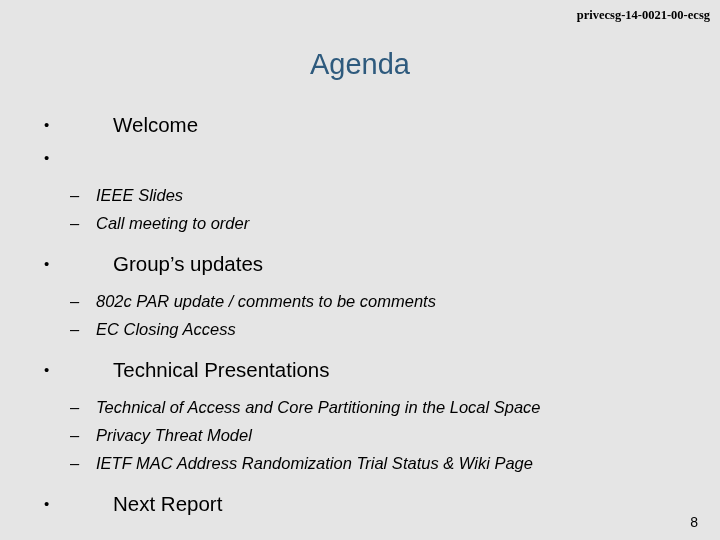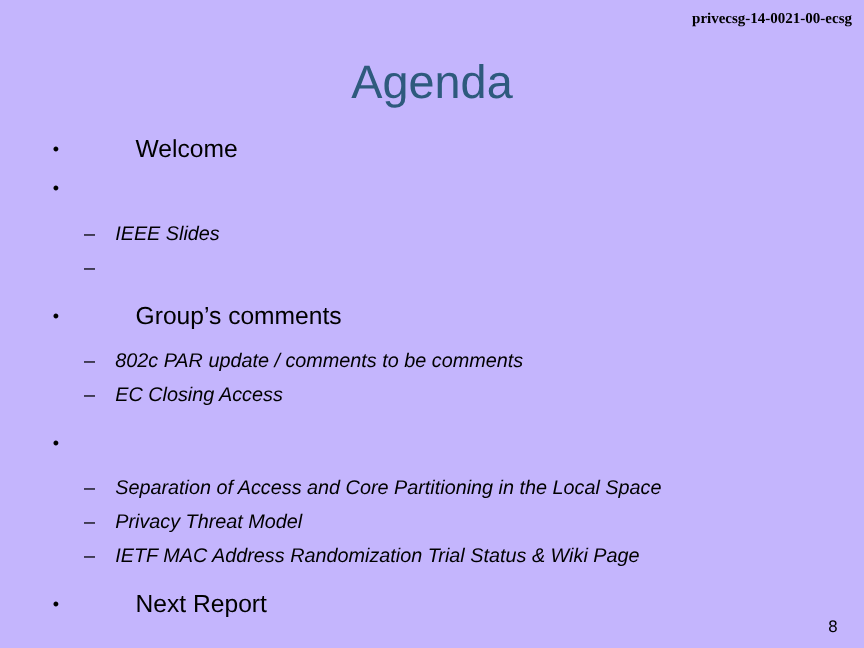--- a/index.html
+++ b/index.html
@@ -13,21 +13,21 @@
     font-family: "Liberation Sans", sans-serif;
     color: #000000;
     overflow: hidden;
     position: relative;
   }
 
   #slide {
     position: relative;
     width: 720px;
     height: 540px;
-    background: #c4b5fd;
+    background: #e5e5e5;
   }
 
   
   .slide-header {
     position: absolute;
     top: 8px;
     right: 10px;
     width: 600px;
     text-align: right;
     font-family: "Liberation Serif", serif;
@@ -38,21 +38,21 @@
     white-space: nowrap;
   }
 
   
   .slide-title {
     position: absolute;
     top: 48px;
     left: 0;
     width: 720px;
     text-align: center;
-    font-size: 39px;
+    font-size: 29px;
     font-weight: normal;
     line-height: 1.15;
     color: #2E5A7D;
   }
 
   
   .slide-body {
     position: absolute;
     top: 108px;
     left: 0;
@@ -134,43 +134,45 @@
       <div class="bullet-row lvl1">
         <span class="marker">•</span>
       </div>
       <div class="group-gap-small"></div>
       <div class="bullet-row lvl2">
         <span class="marker">–</span>
         <span class="btext">IEEE Slides</span>
       </div>
       <div class="bullet-row lvl2">
         <span class="marker">–</span>
+        <span class="btext">Call meeting to order</span>
       </div>
       <div class="group-gap-top"></div>
       <div class="bullet-row lvl1">
         <span class="marker">•</span>
-        <span class="btext">Group’s comments</span>
+        <span class="btext">Group’s updates</span>
       </div>
       <div class="group-gap-small"></div>
       <div class="bullet-row lvl2">
         <span class="marker">–</span>
         <span class="btext">802c PAR update / comments to be comments</span>
       </div>
       <div class="bullet-row lvl2">
         <span class="marker">–</span>
         <span class="btext">EC Closing Access</span>
       </div>
       <div class="group-gap-top"></div>
       <div class="bullet-row lvl1">
         <span class="marker">•</span>
+        <span class="btext">Technical Presentations</span>
       </div>
       <div class="group-gap-small"></div>
       <div class="bullet-row lvl2">
         <span class="marker">–</span>
-        <span class="btext">Separation of Access and Core Partitioning in the Local Space</span>
+        <span class="btext">Technical of Access and Core Partitioning in the Local Space</span>
       </div>
       <div class="bullet-row lvl2">
         <span class="marker">–</span>
         <span class="btext">Privacy Threat Model</span>
       </div>
       <div class="bullet-row lvl2">
         <span class="marker">–</span>
         <span class="btext">IETF MAC Address Randomization Trial Status &amp; Wiki Page</span>
       </div>
       <div class="group-gap-top"></div>

